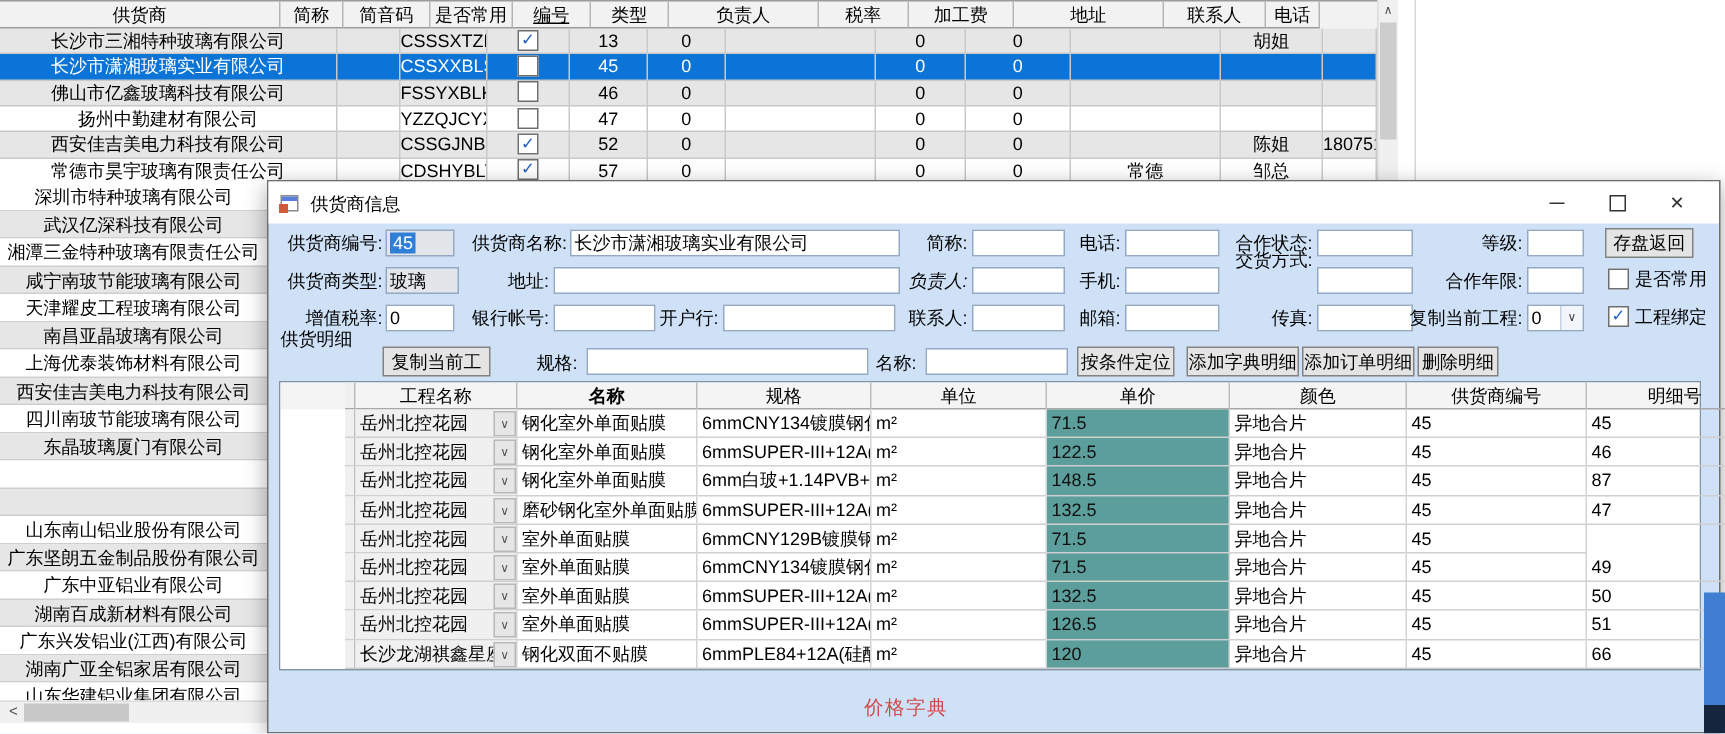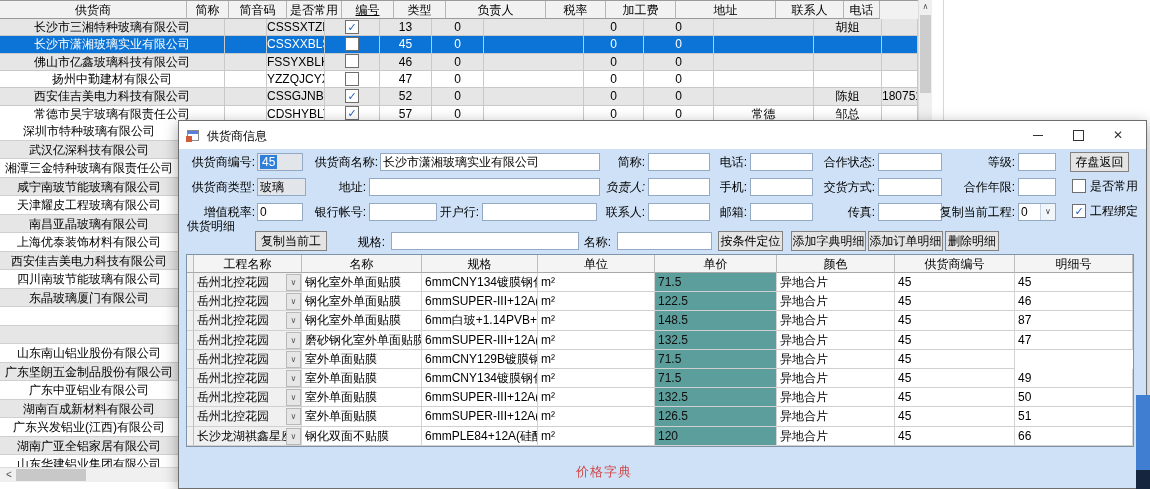--- a/index.html
+++ b/index.html
@@ -53,21 +53,21 @@
   .fcheck{position:absolute;height:16px;line-height:16px;white-space:nowrap;}
   .fcheck .cb{margin-right:4px;}
   #group-label{position:absolute;left:8px;top:97px;}
   
   .tb-label{position:absolute;top:112px;height:18px;line-height:18px;text-align:right;}
   .tb-input{position:absolute;top:111px;height:16px;background:#fff;border:1px solid #93a9c4;}
   .tb-btn{position:absolute;top:110px;height:20px;line-height:18px;background:#e4e4e4;border:1px solid #828282;
           box-sizing:border-box;text-align:center;}
   
   #grid{position:absolute;left:7px;top:133px;width:946px;background:#fff;border:1px solid #7f93a8;box-sizing:content-box;}
-  .g-row{display:flex;height:19.2px;line-height:19.2px;background:#fff;}
+  .g-row{display:flex;height:19.2px;line-height:19.2px;background:#fff;padding-left:43px;}
   .g-head{height:18px;line-height:18px;background:#f4f4f4;}
   .g-cell{box-sizing:border-box;border-right:1px solid #d4d4d4;border-bottom:1px solid #d0d0d0;
           padding:0 3px;overflow:hidden;white-space:nowrap;flex:0 0 auto;}
   .g-head .g-cell{text-align:center;border-right:1px solid #bdbdbd;border-bottom:1px solid #a8a8a8;padding:0;}
   .g-ind{background:#f0f0f0;border-right:1px solid #bdbdbd;}
   .g-combo{position:relative;background:#f0f0f0;padding-right:16px;}
   .g-combo .dd{position:absolute;right:0;top:1px;width:15px;height:17px;background:#e6e6e6;border:1px solid #b9b9b9;
                text-align:center;font-size:8px;line-height:16px;color:#555;box-sizing:border-box;}
   .g-price{background:#5b9e9b;color:#101010;}
   #dlg-footer{position:absolute;left:200px;top:342px;width:450px;text-align:center;
@@ -241,21 +241,21 @@
         <div class="finput" style="left: 839px; width: 32px; top: 32px;"></div>
         <div class="fbtn" style="left: 891px; width: 59px; top: 31px;">存盘返回</div>
         <div class="flabel" style="left: 8px; width: 68px; top: 57px;">供货商类型:</div>
         <div class="finput ro" style="left: 78px; width: 43px; top: 57px;">玻璃</div>
         <div class="flabel" style="left: 127px; width: 60px; top: 57px;">地址:</div>
         <div class="finput" style="left: 190px; width: 225px; top: 57px;"></div>
         <div class="flabel" style="left: 420px; width: 46px; top: 57px; font-style: italic;">负责人:</div>
         <div class="finput" style="left: 469px; width: 56px; top: 57px;"></div>
         <div class="flabel" style="left: 528px; width: 40px; top: 57px;">手机:</div>
         <div class="finput" style="left: 571px; width: 57px; top: 57px;"></div>
-        <div class="flabel" style="left: 630px; width: 66px; top: 57px;">交货方式:</div>
+        <div class="flabel" style="left: 630px; width: 66px; top: 43px;">交货方式:</div>
         <div class="finput" style="left: 699px; width: 58px; top: 57px;"></div>
         <div class="flabel" style="left: 775px; width: 61px; top: 57px;">合作年限:</div>
         <div class="finput" style="left: 839px; width: 32px; top: 57px;"></div>
         <div class="fcheck" style="left: 893px; top: 57px;"><span class="cb"></span><span>是否常用</span></div>
         <div class="flabel" style="left: 8px; width: 68px; top: 82px;">增值税率:</div>
         <div class="finput" style="left: 78px; width: 40px; top: 82px;">0</div>
         <div class="flabel" style="left: 127px; width: 60px; top: 82px;">银行帐号:</div>
         <div class="finput" style="left: 190px; width: 62px; top: 82px;"></div>
         <div class="flabel" style="left: 260px; width: 40px; top: 82px;">开户行:</div>
         <div class="finput" style="left: 303px; width: 109px; top: 82px;"></div>
@@ -278,21 +278,21 @@
         <div class="tb-input" style="left: 438px; width: 93px;"></div>
         <div class="tb-btn" style="left: 539px; width: 65px;">按条件定位</div>
         <div class="tb-btn" style="left: 612px; width: 75px;">添加字典明细</div>
         <div class="tb-btn" style="left: 689px; width: 75px;">添加订单明细</div>
         <div class="tb-btn" style="left: 766px; width: 54px;">删除明细</div>
       </div>
     <div id="grid">
         <div class="g-row g-head">
           <div class="g-cell g-ind" style="width: 7px;"></div>
           <div class="g-cell" style="width: 108px;">工程名称</div>
-          <div class="g-cell" style="width: 120px;">名称</div>
+          <div class="g-cell" style="width: 120px; font-weight: bold;">名称</div>
           <div class="g-cell" style="width: 116px;">规格</div>
           <div class="g-cell" style="width: 117px;">单位</div>
           <div class="g-cell" style="width: 122px;">单价</div>
           <div class="g-cell" style="width: 118px;">颜色</div>
           <div class="g-cell" style="width: 120px;">供货商编号</div>
           <div class="g-cell" style="width: 118px;">明细号</div>
         </div>
         <div class="g-row">
           <div class="g-cell g-ind" style="width: 7px;"></div>
           <div class="g-cell g-combo" style="width: 108px;">岳州北控花园<span class="dd">∨</span></div>

